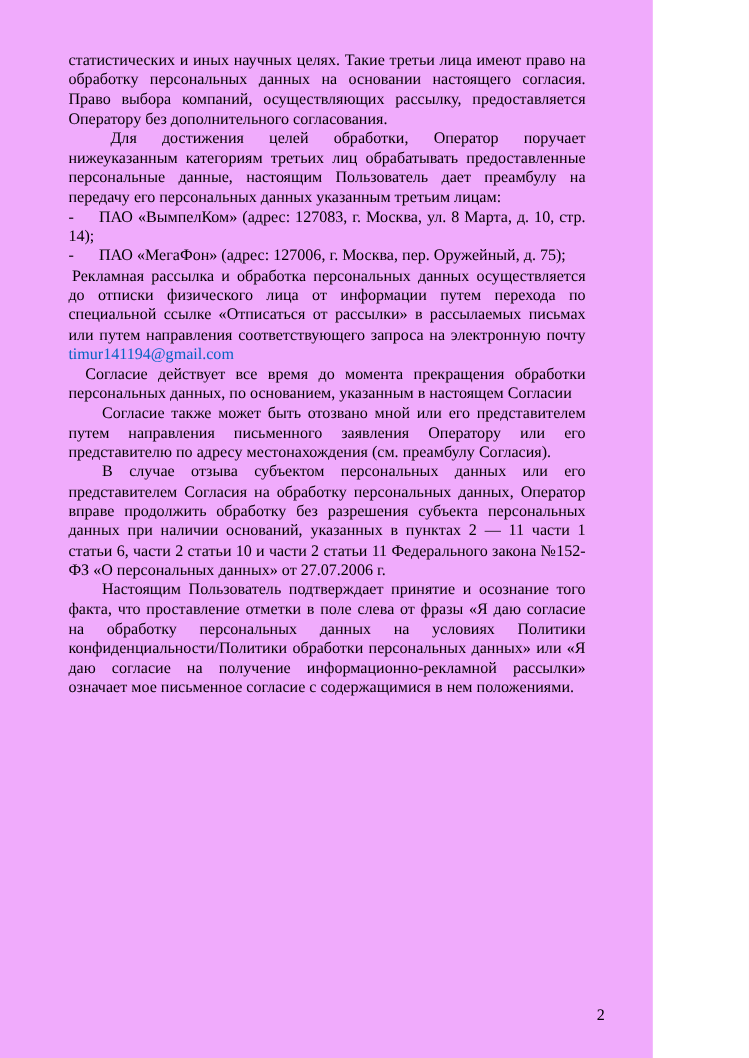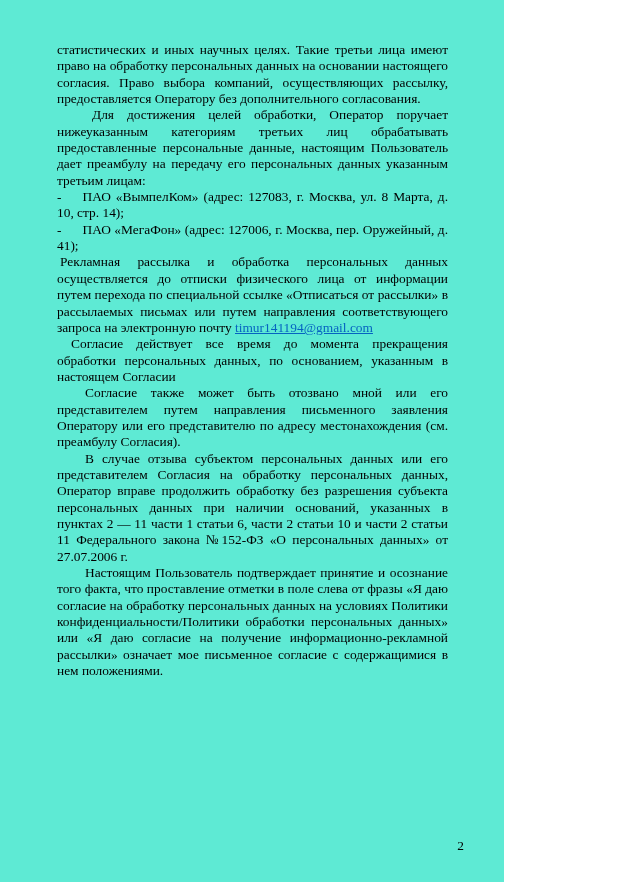--- a/index.html
+++ b/index.html
@@ -2,23 +2,23 @@
 <html><head>
 <meta charset="utf-8">
 <style>
   html, body {
     margin: 0;
     padding: 0;
     background: #ffffff;
   }
   .page {
     position: relative;
-    width: 504px;
+    width: 544px;
     height: 882px;
-    background: #5eead4;
+    background: #f0abfc;
     box-sizing: border-box;
     padding: 42px 56px 0 57px;
     font-family: "Liberation Serif", "DejaVu Serif", serif;
     font-size: 13.4px;
     line-height: 16.35px;
     color: #000000;
     overflow: hidden;
   }
   .para {
     margin: 0;
@@ -33,21 +33,20 @@
   .tab {
     display: inline-block;
     width: 21px;
   }
   .gap-sm {
     display: inline-block;
     width: 4px;
   }
   .email {
     color: #0563C1;
-    text-decoration: underline;
     cursor: pointer;
   }
   .page-number {
     position: absolute;
     top: 838px;
     right: 40px;
     font-size: 13.4px;
     color: #000000;
   }
 </style>
@@ -56,21 +55,21 @@
 
 <div class="page">
 
   <p class="para">статистических и иных научных целях. Такие третьи лица имеют право на обработку персональных данных на основании настоящего согласия. Право выбора компаний, осуществляющих рассылку, предоставляется Оператору без дополнительного согласования.</p>
 
   <p class="para indent-lg">Для достижения целей обработки, Оператор поручает нижеуказанным категориям третьих лиц обрабатывать предоставленные персональные данные, настоящим Пользователь дает преамбулу на передачу его персональных данных указанным третьим лицам:</p>
 
 
   <p class="para"><span class="marker">-</span><span class="tab"></span><span>ПАО «ВымпелКом» (адрес: 127083, г. Москва, ул. 8 Марта, д. 10, стр. 14);</span></p>
 
-  <p class="para"><span class="marker">-</span><span class="tab"></span><span>ПАО «МегаФон» (адрес: 127006, г. Москва, пер. Оружейный, д. 41);</span></p>
+  <p class="para"><span class="marker">-</span><span class="tab"></span><span>ПАО «МегаФон» (адрес: 127006, г. Москва, пер. Оружейный, д. 75);</span></p>
 
 
 
   <p class="para indent-xs"><span>Рекламная рассылка и обработка персональных данных осуществляется до отписки физического лица от информации путем перехода по специальной ссылке «Отписаться от рассылки» в рассылаемых письмах или путем направления соответствующего запроса на электронную почту </span><a class="email">timur141194@gmail.com</a></p>
 
   <p class="para indent-sm">Согласие действует все время до момента прекращения обработки персональных данных, по основанием, указанным в настоящем Согласии</p>
 
   <p class="para indent-md">Согласие также может быть отозвано мной или его представителем путем направления письменного заявления Оператору или его представителю по адресу местонахождения (см. преамбулу Согласия).</p>
 
   <p class="para indent-md">В случае отзыва субъектом персональных данных или его представителем Согласия на обработку персональных данных, Оператор вправе продолжить обработку без разрешения субъекта персональных данных при наличии оснований, указанных в пунктах 2 — 11 части 1 статьи 6, части 2 статьи 10 и части 2 статьи 11 Федерального закона №152-ФЗ «О персональных данных» от 27.07.2006 г.</p>

